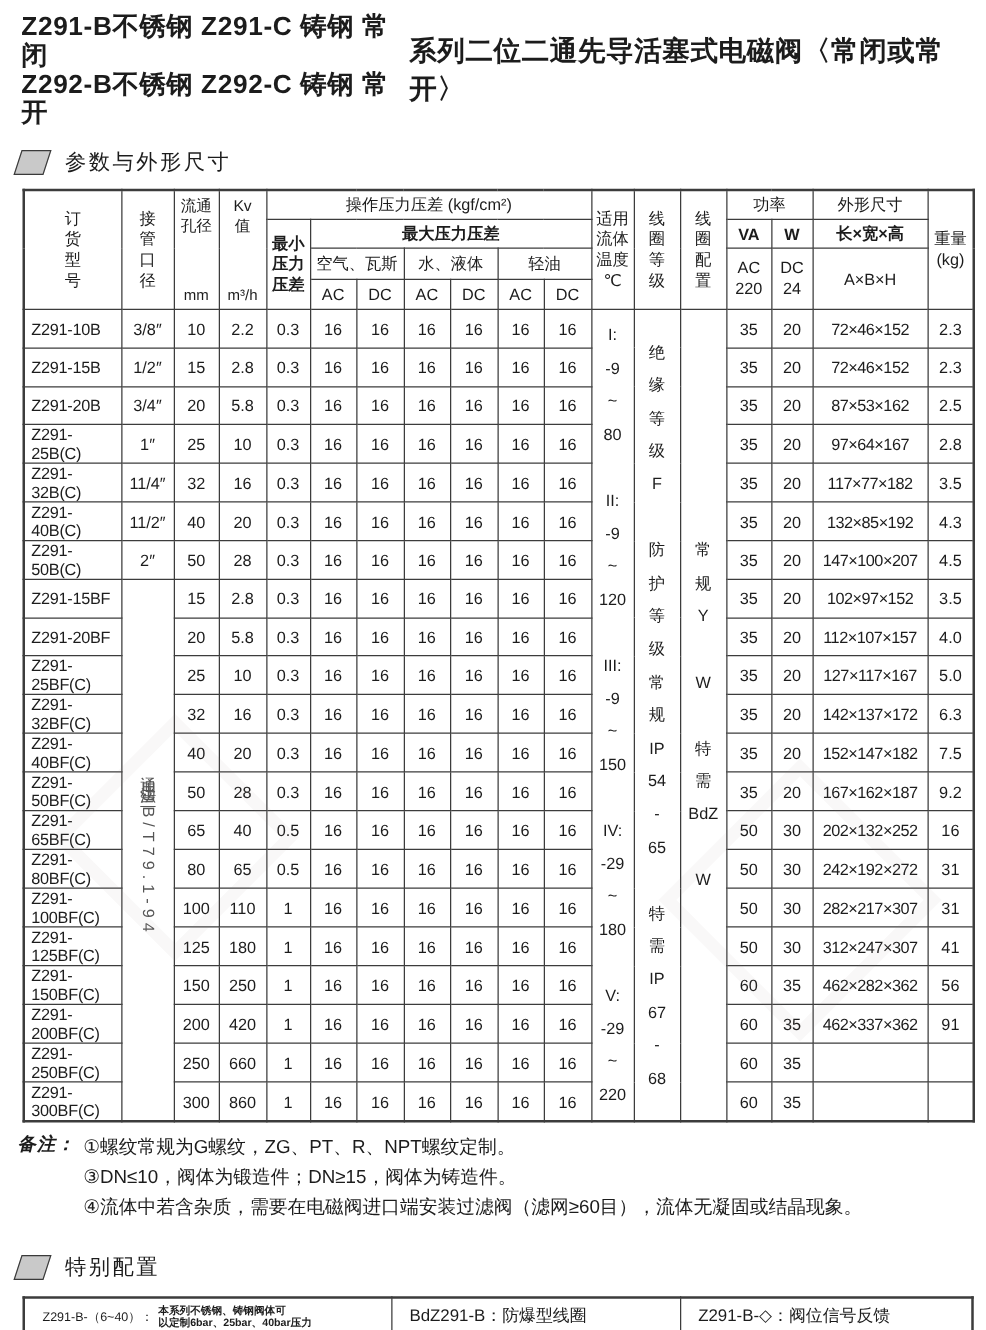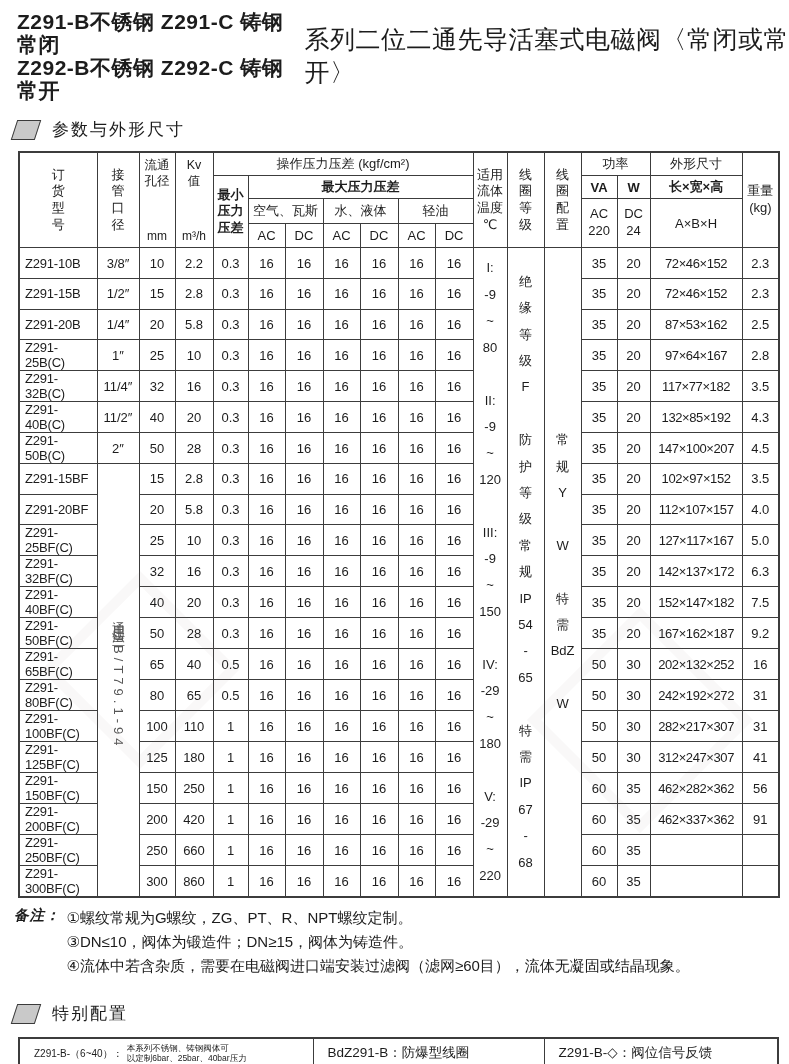--- a/index.html
+++ b/index.html
@@ -4,36 +4,36 @@
 <style>
   html,body{margin:0;padding:0;background:#fff;}
   body{
     width:789px;height:1064px;position:relative;overflow:hidden;
     font-family:"Liberation Sans","DejaVu Sans",sans-serif;
     color:#1c1c1c;-webkit-font-smoothing:antialiased;
   }
   
   .title-wrap{display:flex;align-items:center;padding:10px 0 0 17px;}
   .title-left{font-weight:bold;font-size:21px;line-height:1.1;letter-spacing:.5px;white-space:pre-line;}
-  .title-suffix{font-weight:normal;font-size:25px;letter-spacing:.5px;margin-left:2px;}
+  .title-suffix{font-weight:bold;font-size:22px;letter-spacing:.5px;margin-left:2px;}
   
   .section-head{display:flex;align-items:center;gap:14px;margin:16px 0 0 14px;}
   .pgram{width:22px;height:18px;background:#c9c9c9;border:1.5px solid #3a3a3a;transform:skewX(-18deg);}
   .section-title{font-weight:normal;font-size:17px;letter-spacing:2px;}
   
   table.spec{border-collapse:collapse;table-layout:fixed;width:760px;margin:10px 0 0 18px;}
   table.spec th,table.spec td{
     border:1px solid #3c3c3c;padding:0 2px;text-align:center;vertical-align:middle;
     font-size:13px;font-weight:normal;overflow:hidden;
   }
   table.spec{border:2px solid #3c3c3c;}
   table.spec thead th{font-size:13px;}
   tr.hr1 th{height:22px;} tr.hr2 th{height:22px;font-weight:bold;} tr.hr3 th{height:24px;} tr.hr4 th{height:23px;}
   table.spec tbody td{height:29.6px;}
-  .pre{white-space:pre-line;line-height:1.3;font-size:12.5px;}
+  .pre{white-space:pre-line;line-height:1.3;font-size:12.5px;font-weight:bold;}
   .model-cell{text-align:left !important;padding-left:5px !important;font-size:13px;letter-spacing:-0.2px;margin-left:36px;}
   .split-cell{vertical-align:middle;padding:0;}
   .split-cell .inner{display:flex;flex-direction:column;justify-content:space-between;height:85px;padding:2px 0;}
   .split-cell .top{white-space:pre-line;line-height:1.25;font-size:12.5px;}
   .split-cell .bot{font-size:12px;}
   .vert-cell{
     writing-mode:vertical-lr;text-orientation:mixed;letter-spacing:4px;
     font-size:13px;color:#555;
   }
   .pre-cell{white-space:pre-line;font-size:12px;line-height:26.4px;vertical-align:middle;padding:0 1px;}
@@ -251,21 +251,21 @@
         <td>16</td>
         <td>16</td>
         <td>16</td>
         <td>35</td>
         <td>20</td>
         <td class="dims-cell">72×46×152</td>
         <td>2.3</td>
       </tr>
       <tr>
         <td class="model-cell">Z291-20B</td>
-        <td>1/4″</td>
+        <td>3/4″</td>
         <td>20</td>
         <td>5.8</td>
         <td>0.3</td>
         <td>16</td>
         <td>16</td>
         <td>16</td>
         <td>16</td>
         <td>16</td>
         <td>16</td>
         <td>35</td>

